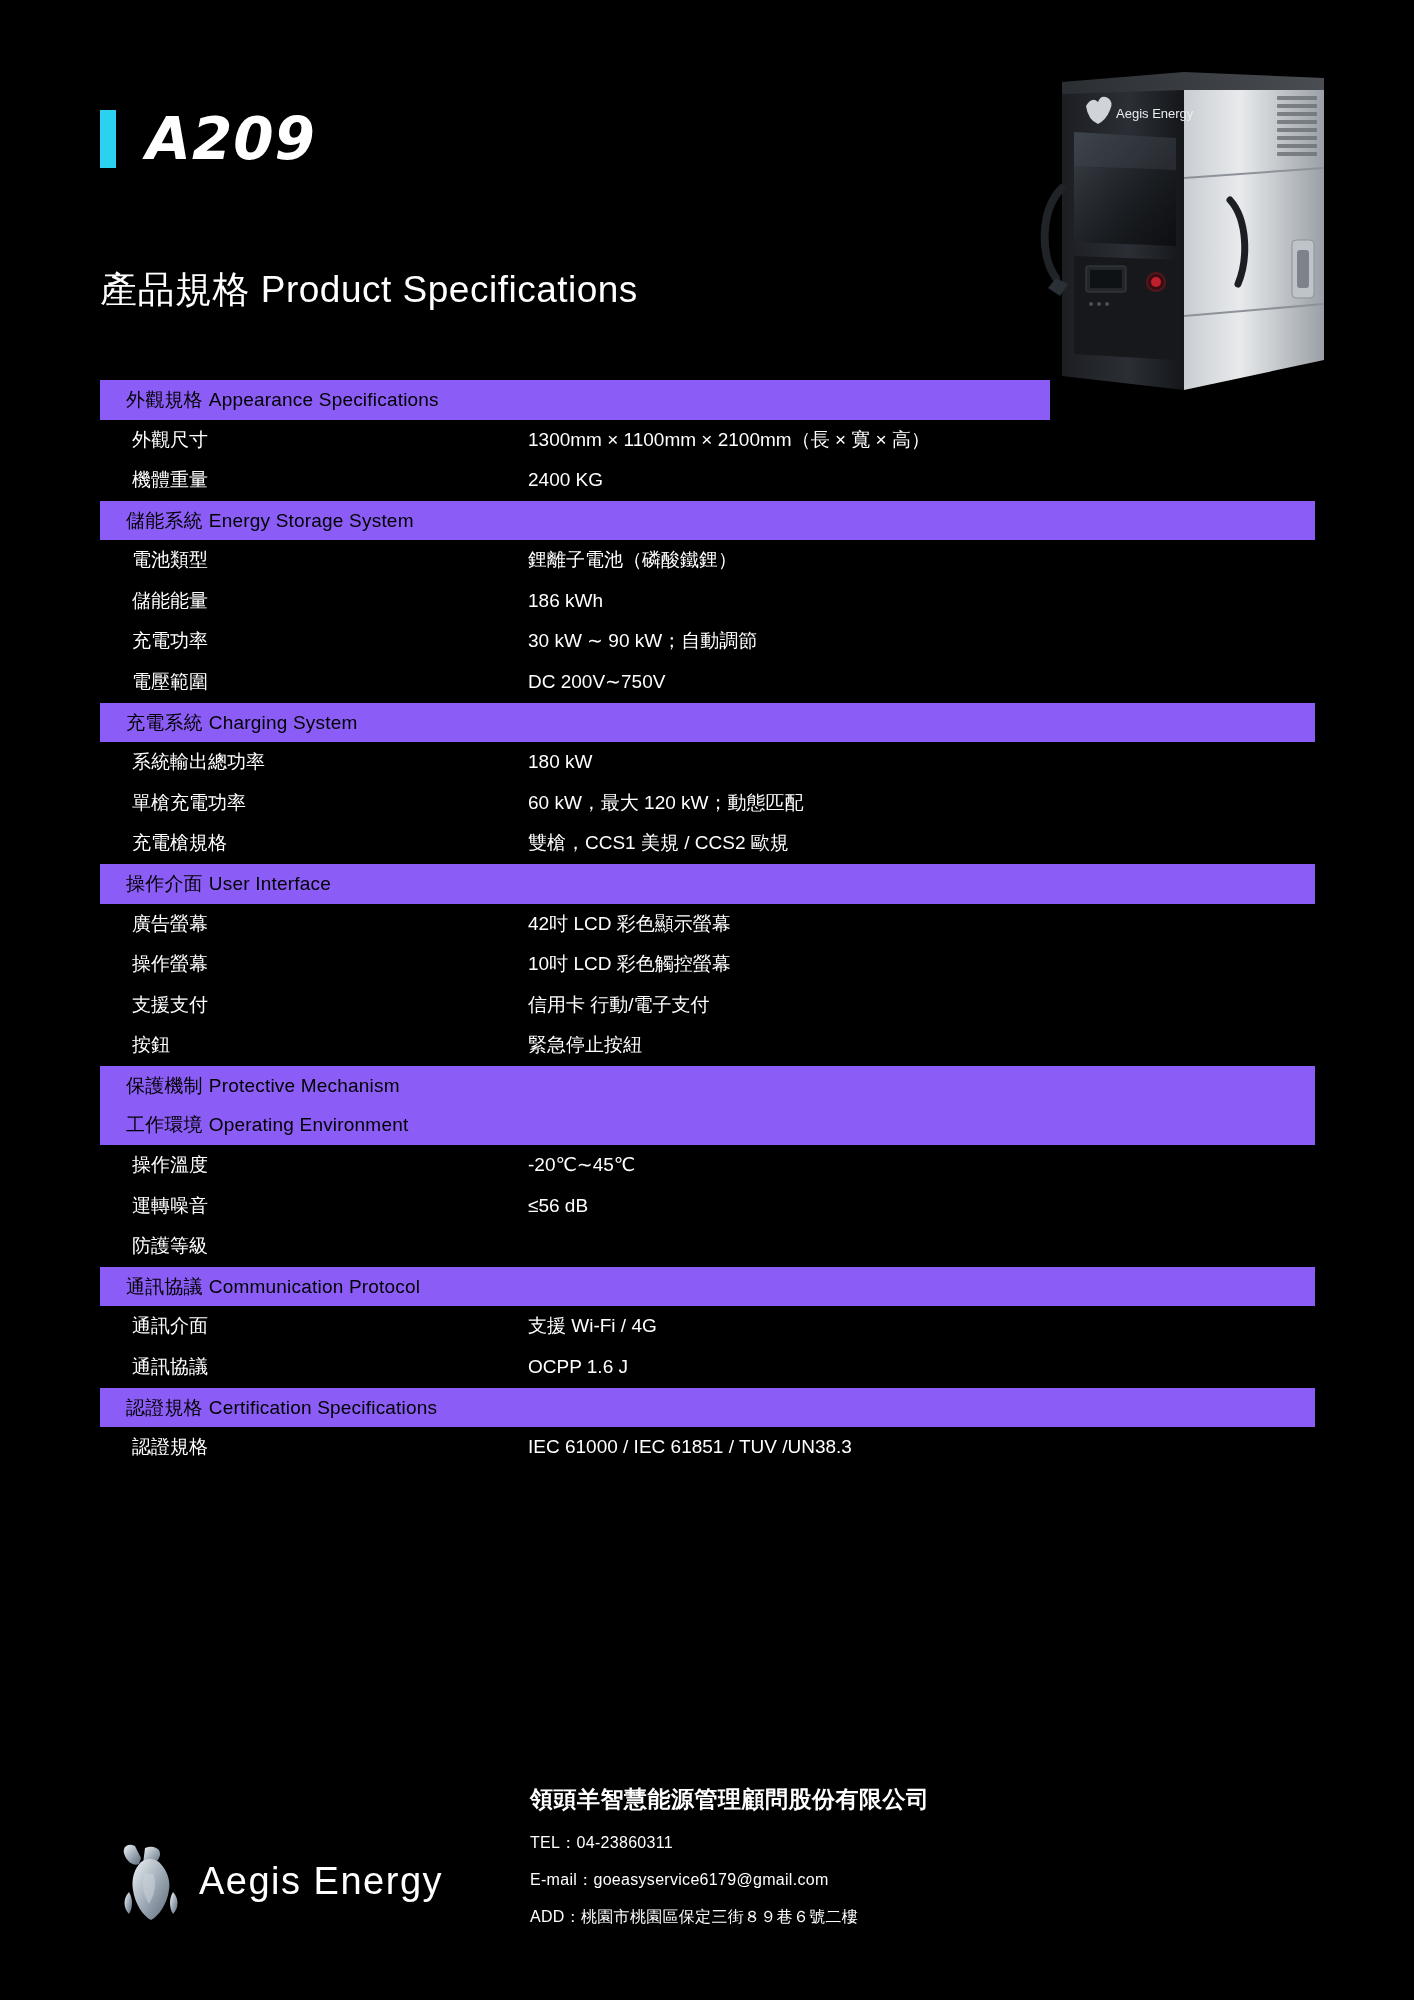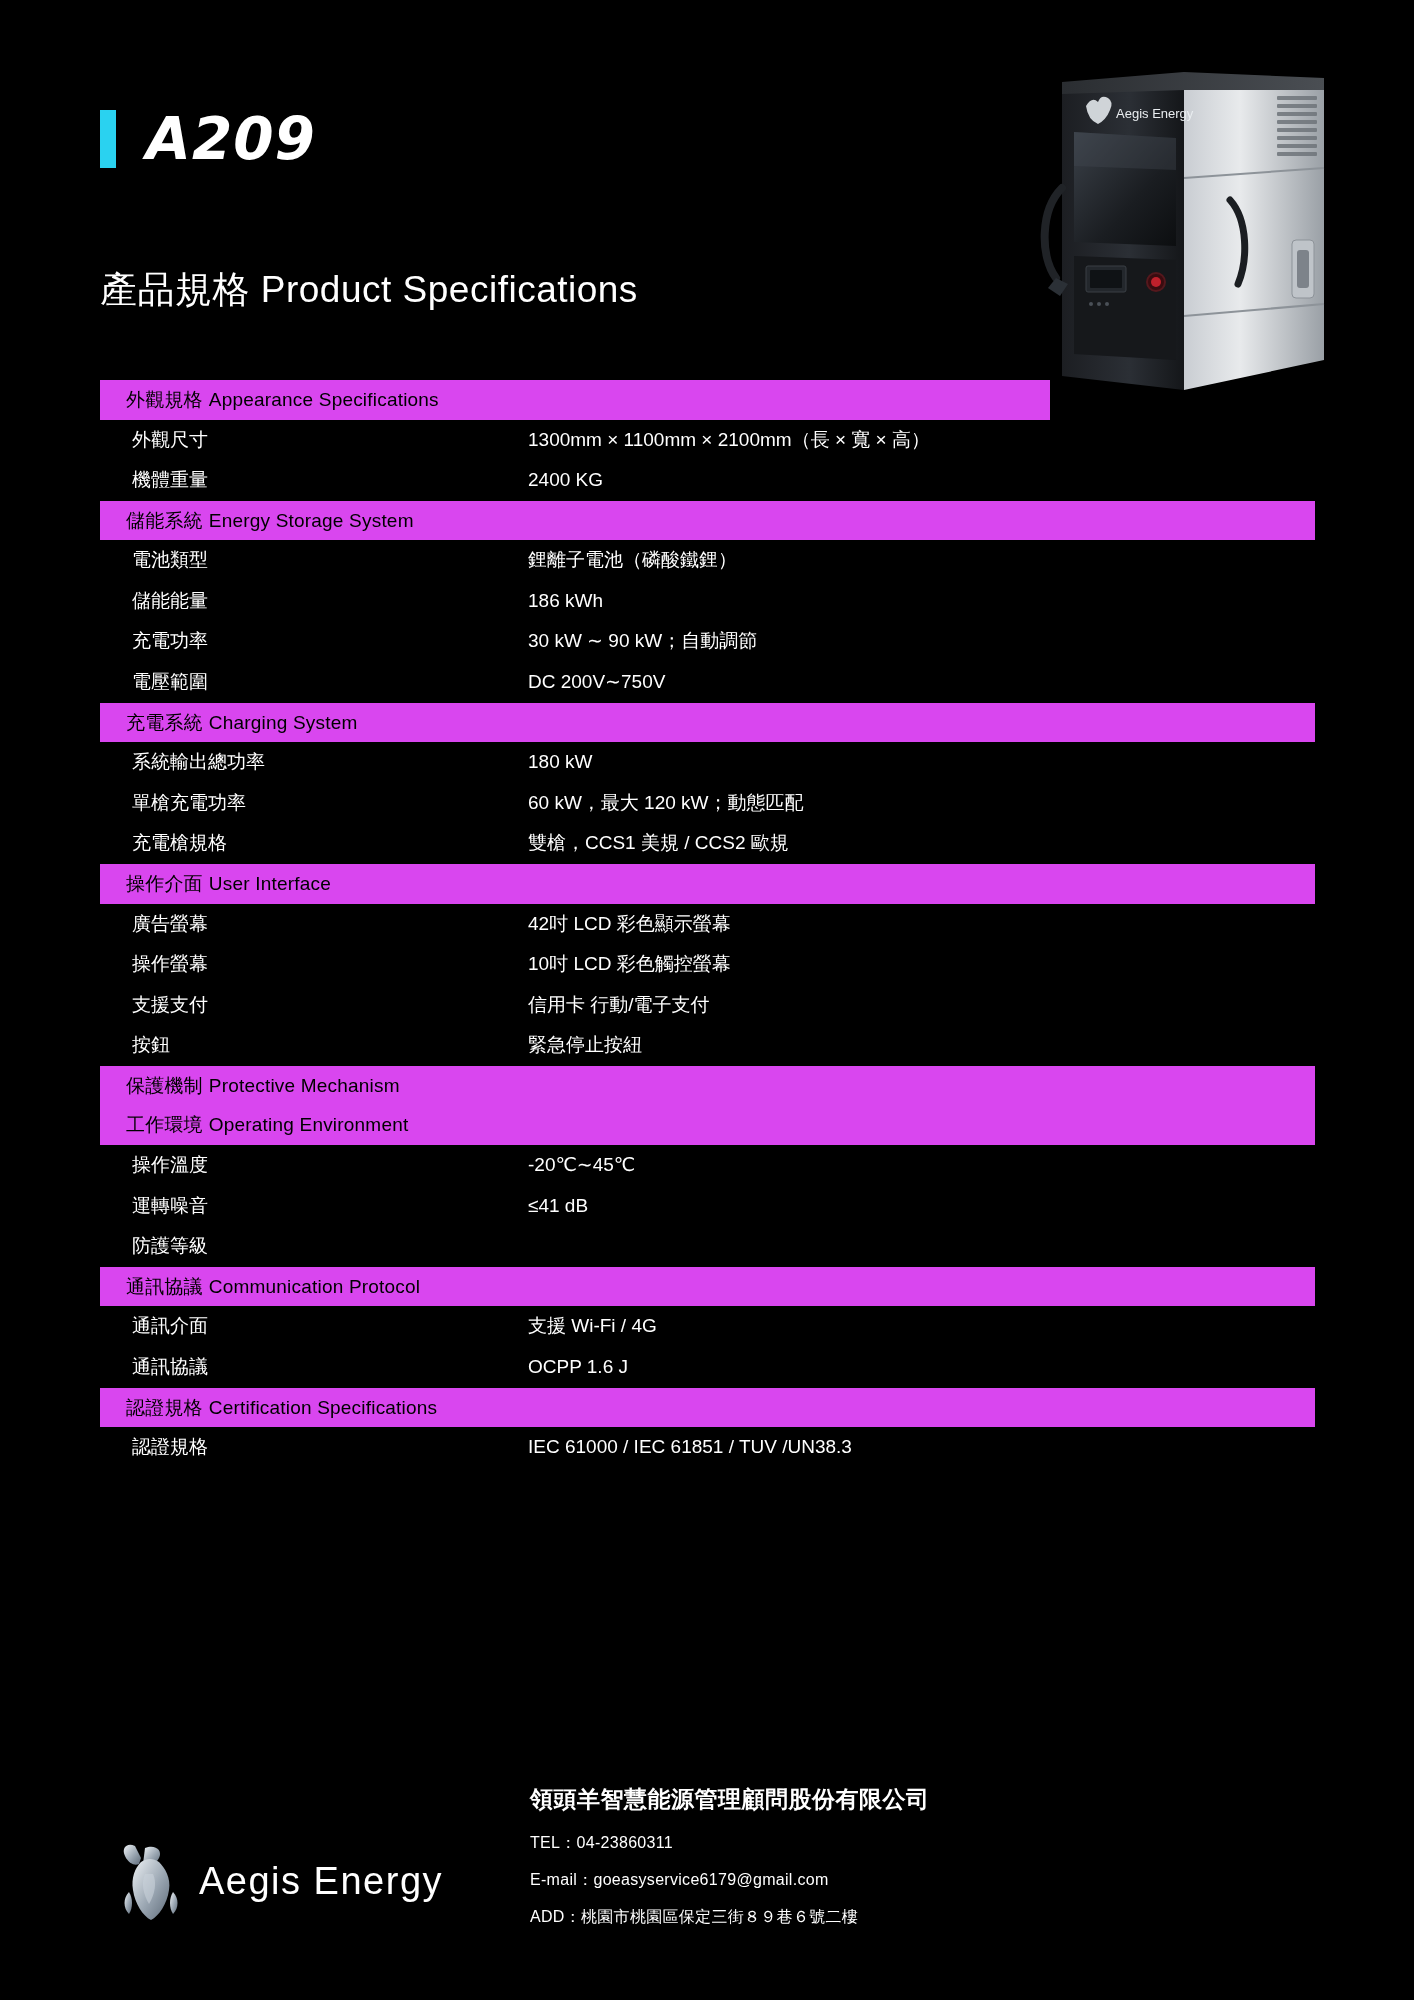--- a/index.html
+++ b/index.html
@@ -71,21 +71,21 @@
   }
 
   
   .spec-table {
     position: absolute;
     left: 100px;
     top: 380px;
     width: 1215px;
   }
   .group-header {
-    background: #d946ef;
+    background: #8b5cf6;
     color: #000000;
     font-size: 19px;
     padding: 6px 0 6px 26px;
     line-height: 1.45;
     margin-top: 0px;
     letter-spacing: 0.2px;
   }
   .group-header .en { margin-left: 6px; }
 
   .spec-row {
@@ -304,21 +304,21 @@
         <div class="spec-value">緊急停止按紐</div>
       </div>
       <div class="group-header"><span>保護機制</span><span class="en">Protective Mechanism</span></div>
       <div class="group-header"><span>工作環境</span><span class="en">Operating Environment</span></div>
       <div class="spec-row">
         <div class="spec-label">操作溫度</div>
         <div class="spec-value">-20℃∼45℃</div>
       </div>
       <div class="spec-row">
         <div class="spec-label">運轉噪音</div>
-        <div class="spec-value">≤41 dB</div>
+        <div class="spec-value">≤56 dB</div>
       </div>
       <div class="spec-row">
         <div class="spec-label">防護等級</div>
       </div>
       <div class="group-header"><span>通訊協議</span><span class="en">Communication Protocol</span></div>
       <div class="spec-row">
         <div class="spec-label">通訊介面</div>
         <div class="spec-value">支援 Wi-Fi / 4G</div>
       </div>
       <div class="spec-row">

